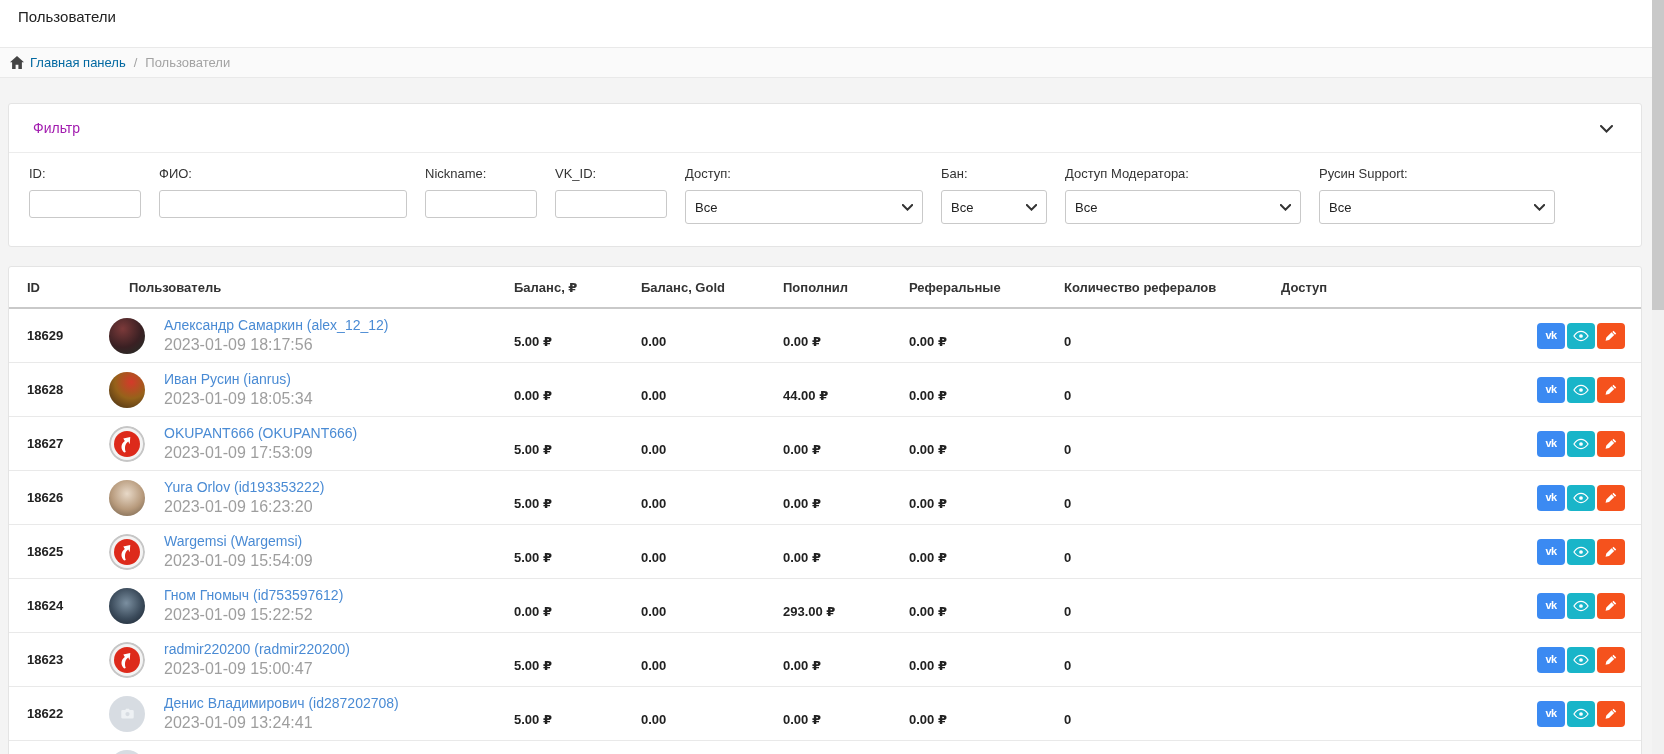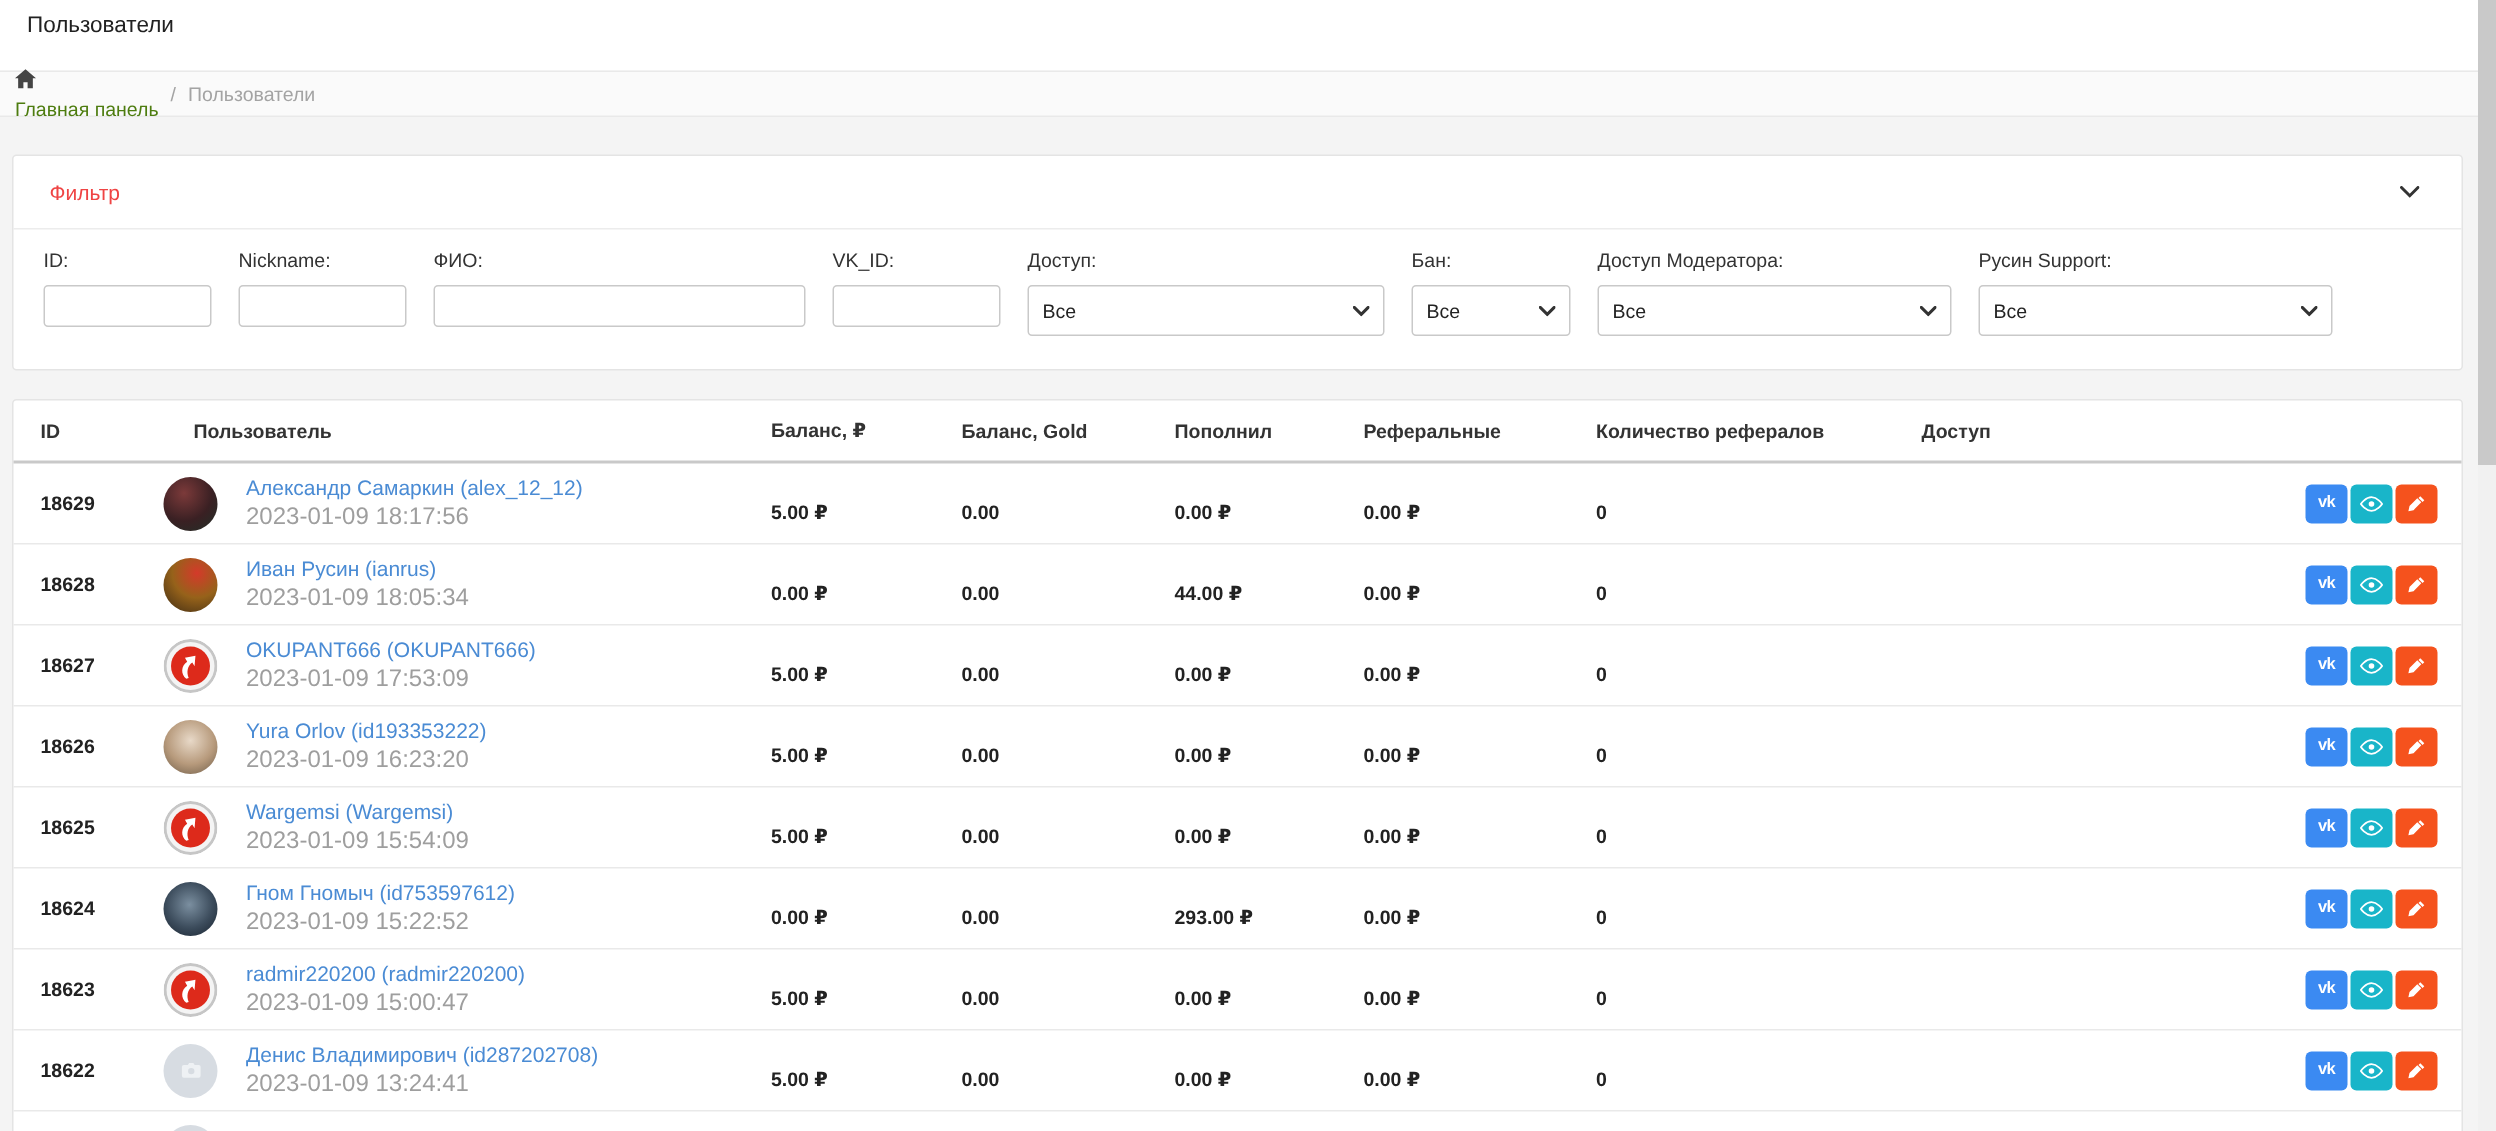--- a/index.html
+++ b/index.html
@@ -6,34 +6,34 @@
   html,body { width:1664px; height:754px; overflow:hidden; }
   body { font-family:"Liberation Sans","DejaVu Sans",sans-serif; background:#f4f4f4; color:#333; position:relative; }
 
   
   .topbar { height:47px; background:#fff; padding:8px 0 0 18px; }
   .page-title { font-size:15px; font-weight:500; color:#212121; }
 
   
   .breadcrumb { height:31px; background:#fafafa; border-top:1px solid #e9e9e9; border-bottom:1px solid #e9e9e9;
                 display:flex; align-items:center; padding-left:10px; font-size:13px; }
-  .breadcrumb a { color:#4d7c0f; text-decoration:none; display:flex; gap:6px;flex-direction:column; }
+  .breadcrumb a { color:#0369a1; text-decoration:none; display:flex; align-items:center; gap:6px; }
   .crumb-sep { color:#a3a3a3; margin:0 8px; }
   .crumb-current { color:#a3a3a3; }
   .home-icon svg { display:block; }
 
   
   .main { padding:25px 22px 0 8px; }
   .card { background:#fff; border:1px solid #e4e4e4; border-radius:3px; }
 
   
   .filter-card { margin-bottom:19px; }
   .filter-head { display:flex; align-items:center; justify-content:space-between; padding:15px 28px 15px 24px;
                  border-bottom:1px solid #ececec; cursor:pointer; }
-  .filter-title { font-size:14px; color:#ef4444; }
+  .filter-title { font-size:14px; color:#a21caf; }
   .filter-body { display:flex; align-items:flex-start; gap:18px; padding:13px 26px 22px 20px; }
   .ffield label { display:block; font-size:13px; color:#333; margin-bottom:9px; }
   .ffield input { height:28px; width:100%; border:1px solid #c9c9c9; border-radius:3px; padding:0 8px; font-size:13px;
                   font-family:inherit; background:#fff; }
   .sel { height:28px; border:1px solid #c9c9c9; border-radius:3px; background:#fff; display:flex; align-items:center;
          justify-content:space-between; padding:16px 9px; font-size:13px; color:#222; cursor:pointer; }
   .f-id,.f-nickname,.f-vkid { width:112px; }
   .f-fio { width:248px; }
   .f-access { width:238px; }
   .f-ban { width:106px; }
@@ -102,26 +102,26 @@
         <svg width="13" height="8" viewBox="0 0 13 8">
             <path d="M1 1l5.5 5.5L12 1" fill="none" stroke="#333" stroke-width="2" stroke-linecap="round"></path>
           </svg>
       </span>
     </div>
     <div class="filter-body">
       <div class="ffield f-id">
         <label>ID:</label>
         <input type="text" style="">
       </div>
+      <div class="ffield f-fio">
+        <label>ФИО:</label>
+        <input type="text" style="">
+      </div>
       <div class="ffield f-nickname">
         <label>Nickname:</label>
-        <input type="text" style="">
-      </div>
-      <div class="ffield f-fio">
-        <label>ФИО:</label>
         <input type="text" style="">
       </div>
       <div class="ffield f-vkid">
         <label>VK_ID:</label>
         <input type="text" style="">
       </div>
       <div class="ffield f-access">
         <label>Доступ:</label>
         <div class="sel">
           <span>Все</span>

